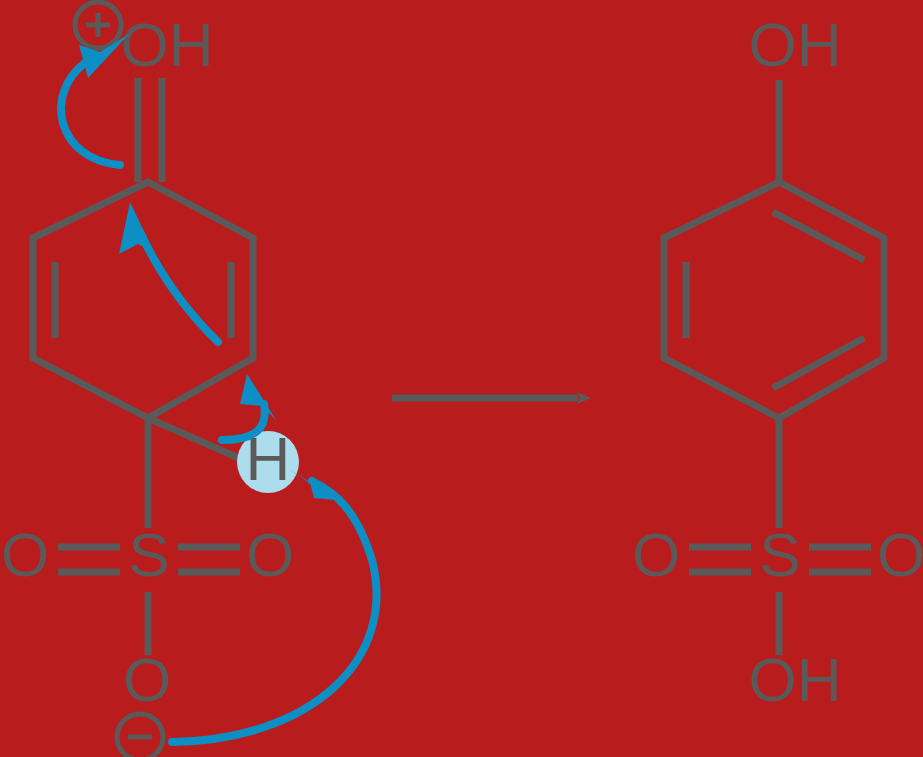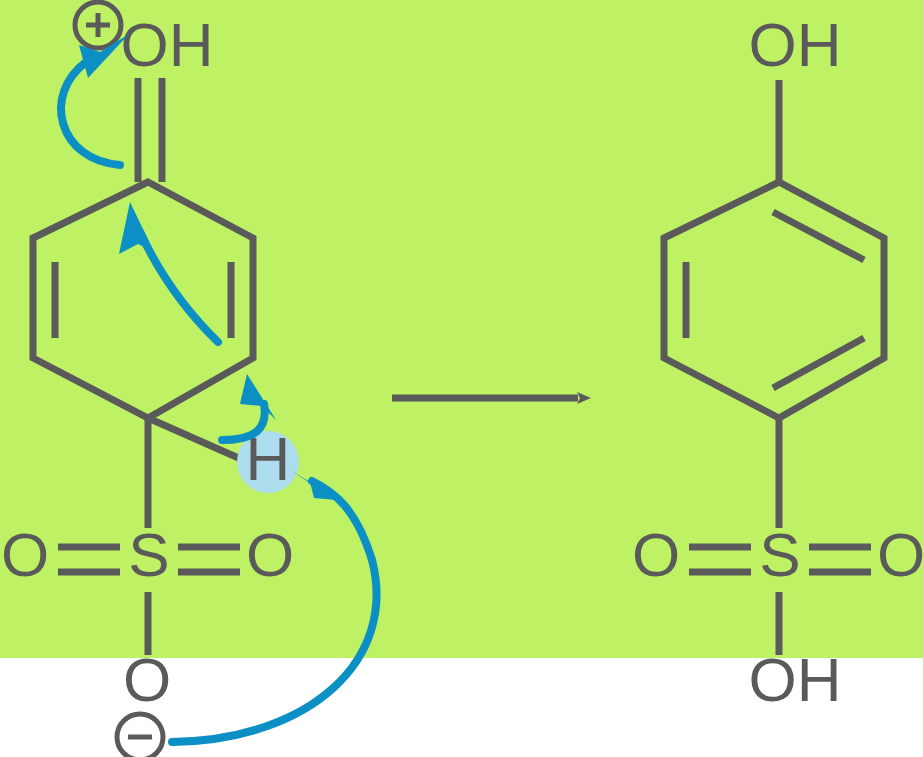--- a/index.html
+++ b/index.html
@@ -9,22 +9,22 @@
   }
   body {
     width: 923px;
     height: 757px;
     font-family: "Liberation Sans", sans-serif;
     overflow: hidden;
   }
   #scheme-root {
     position: relative;
     width: 923px;
-    height: 658px;
-    background: #bef264;
+    height: 757px;
+    background: #b91c1c;
   }
   svg.scheme {
     display: block;
     width: 923px;
     height: 757px;
   }
   text.atom {
     font-family: "Liberation Sans", sans-serif;
     font-weight: 400;
     text-anchor: middle;

